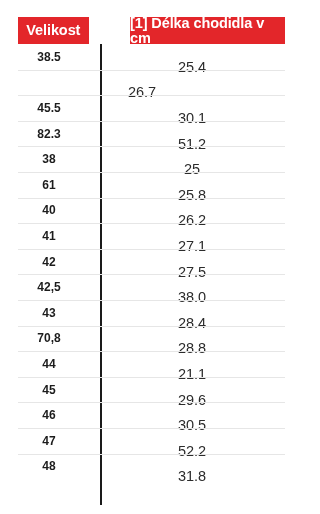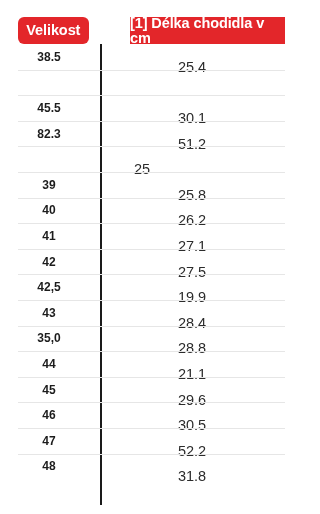--- a/index.html
+++ b/index.html
@@ -40,21 +40,20 @@
     display: flex;
     align-items: center;
     justify-content: center;
     height: 27px;
     box-sizing: border-box;
     line-height: 1;
     letter-spacing: -0.1px;
   }
   .th-size {
     width: 82px;
-    border-radius: 6px;
   }
   .th-gap {
     width: 5px;
     background: #ffffff;
   }
   .th-length {
     width: 180px;
     margin-left: 37px;
   }
 
@@ -122,58 +121,60 @@
   </div>
 
   <div class="col-divider"></div>
 
   <div class="tbody">
       <div class="row">
         <div class="cell-size">38.5</div>
         <div class="cell-length">25.4</div>
       </div>
       <div class="row">
+        <div class="cell-length">26.7</div>
       </div>
       <div class="row">
         <div class="cell-size">45.5</div>
         <div class="cell-length">30.1</div>
       </div>
       <div class="row">
         <div class="cell-size">82.3</div>
         <div class="cell-length">51.2</div>
       </div>
       <div class="row">
+        <div class="cell-size">38</div>
         <div class="cell-length">25</div>
       </div>
       <div class="row">
-        <div class="cell-size">39</div>
+        <div class="cell-size">61</div>
         <div class="cell-length">25.8</div>
       </div>
       <div class="row">
         <div class="cell-size">40</div>
         <div class="cell-length">26.2</div>
       </div>
       <div class="row">
         <div class="cell-size">41</div>
         <div class="cell-length">27.1</div>
       </div>
       <div class="row">
         <div class="cell-size">42</div>
         <div class="cell-length">27.5</div>
       </div>
       <div class="row">
         <div class="cell-size">42,5</div>
-        <div class="cell-length">19.9</div>
+        <div class="cell-length">38.0</div>
       </div>
       <div class="row">
         <div class="cell-size">43</div>
         <div class="cell-length">28.4</div>
       </div>
       <div class="row">
-        <div class="cell-size">35,0</div>
+        <div class="cell-size">70,8</div>
         <div class="cell-length">28.8</div>
       </div>
       <div class="row">
         <div class="cell-size">44</div>
         <div class="cell-length">21.1</div>
       </div>
       <div class="row">
         <div class="cell-size">45</div>
         <div class="cell-length">29.6</div>
       </div>

